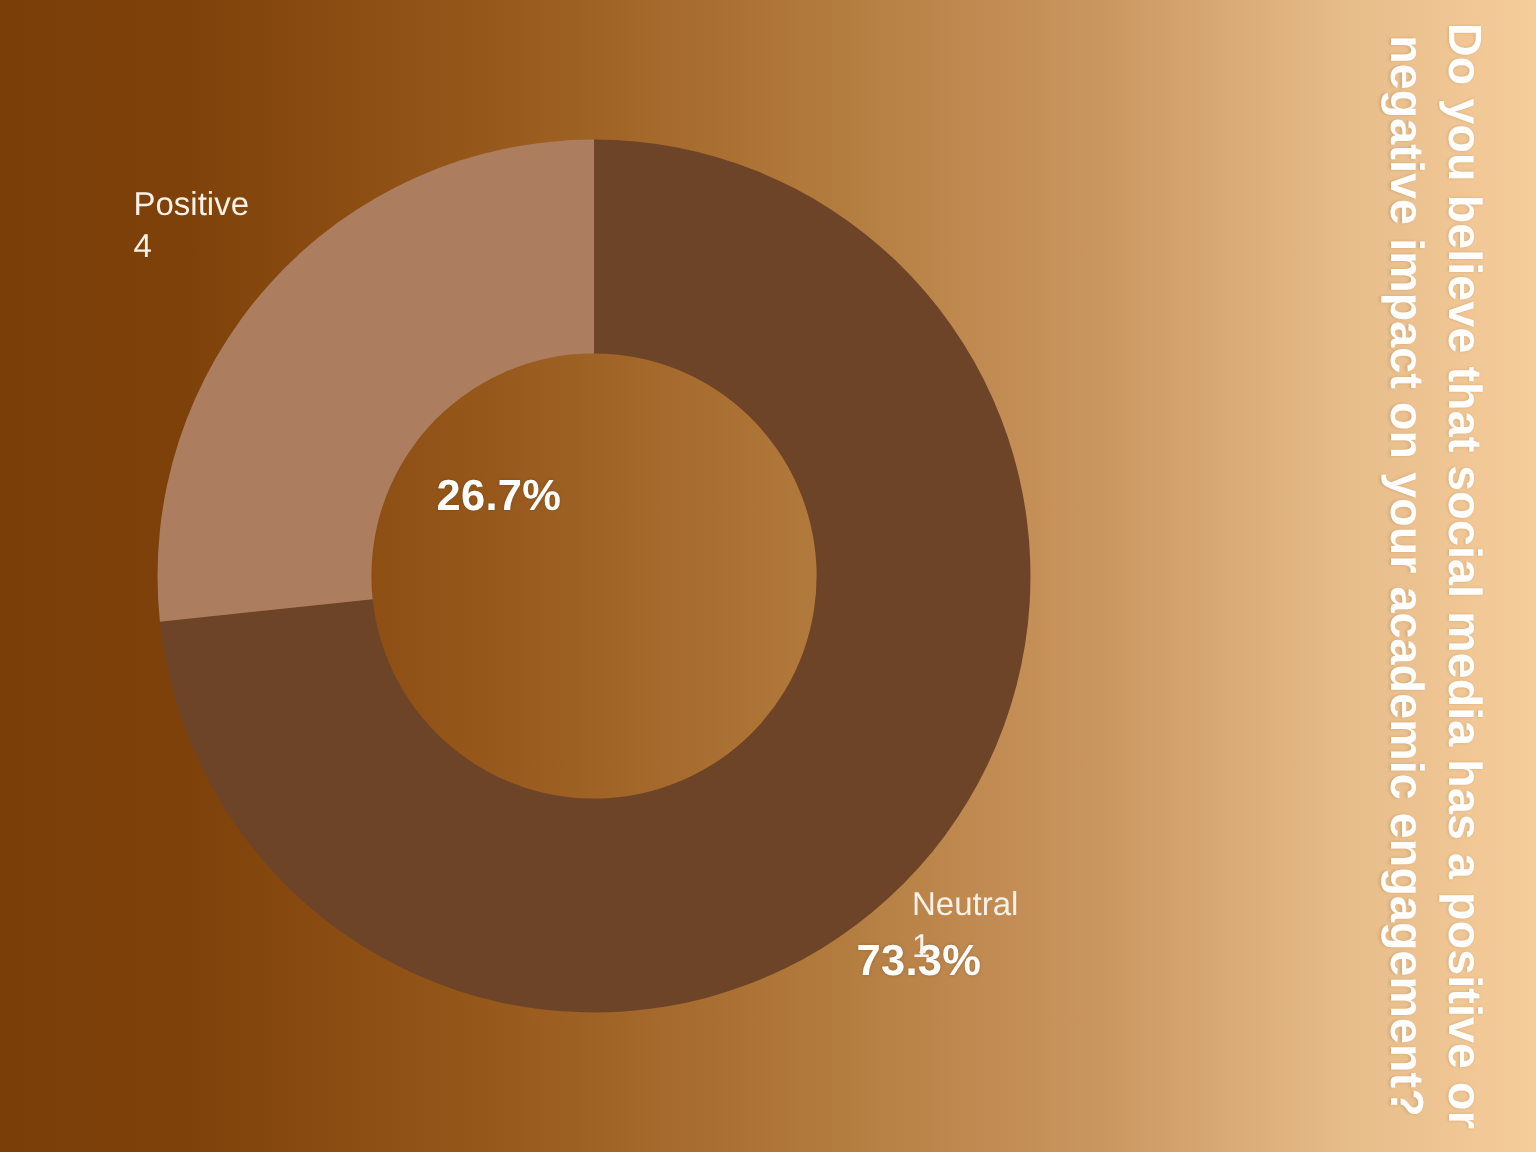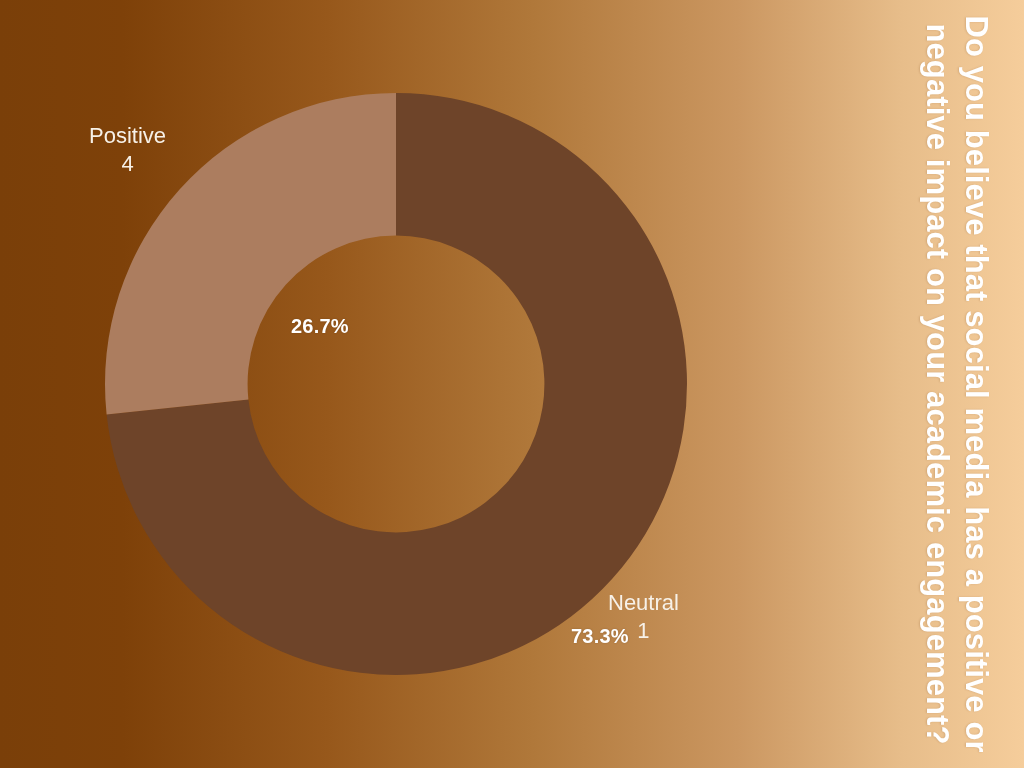--- a/index.html
+++ b/index.html
@@ -40,21 +40,21 @@
     display: block;
     width: 582px;
     height: 582px;
     overflow: visible;
   }
 
   
   .slice-value {
     position: absolute;
     color: #ffffff;
-    font-size: 20px;
+    font-size: 29px;
     font-weight: bold;
     letter-spacing: 0.2px;
     white-space: nowrap;
     text-shadow: 0 0 2px rgba(60, 30, 10, .25);
   }
 
   #value-positive {
     left: 186px;
     top: 222px;
   }
@@ -64,21 +64,21 @@
     top: 532px;
   }
 
   
   .slice-label {
     position: absolute;
     color: #f7f1e8;
     font-size: 22px;
     font-weight: normal;
     line-height: 1.28;
-    text-align: center;
+    text-align: left;
     white-space: nowrap;
   }
 
   .slice-label .label-count {
     display: block;
   }
 
   #label-positive {
     left: 89px;
     top: 122px;

